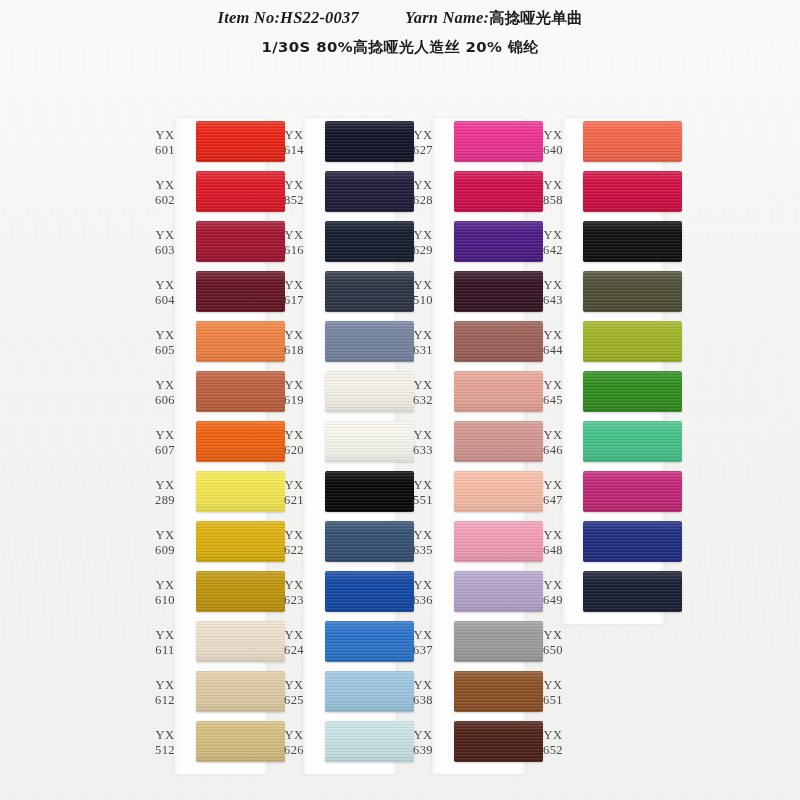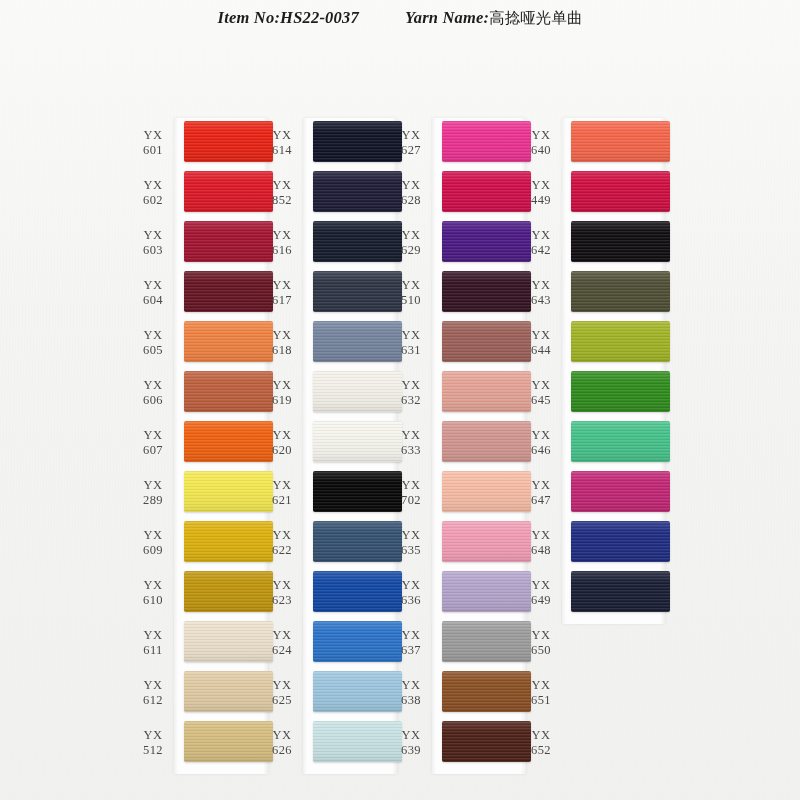--- a/index.html
+++ b/index.html
@@ -50,42 +50,42 @@
     font-weight: 700;
     letter-spacing: 0.3px;
   }
   .hdr-line3 {
     margin-top: 9px;
     font-size: 19px;
     font-style: italic;
     font-weight: 700;
     letter-spacing: 0.4px;
   }
-  .cn { font-family: "DejaVu Sans", sans-serif; font-style: normal; font-weight: 400; font-size: 0.93em; }
+  .cn { font-family: "DejaVu Sans", sans-serif; font-style: normal; font-weight: 700; font-size: 0.93em; }
 
   
   .column {
     position: absolute;
     top: 118px;
   }
 
   
   .strip {
     position: absolute;
     top: 0;
     background:
       linear-gradient(90deg, rgba(0,0,0,0.05) 0px, rgba(0,0,0,0.0) 4px,
                               rgba(0,0,0,0.0) calc(100% - 5px), rgba(0,0,0,0.06) 100%),
       #fdfdfd;
     box-shadow: 0 0 3px rgba(0,0,0,0.08);
   }
 
   .row {
     position: absolute;
-    left: 6px;
+    left: 18px;
     width: 100%;
     height: 50px;
   }
 
   .swatch {
     position: absolute;
     top: 3px;
     height: 41px;
     border-radius: 2px;
     background-image:
@@ -115,20 +115,21 @@
   .label .pre { display: block; }
   .label .num { display: block; }
 </style>
 </head>
 <body>
 
 <div id="card">
 
   <div id="header">
     <div class="hdr-line1"><span>Item No:</span><span>HS22-0037</span><span class="gap"></span><span>Yarn Name:</span><span class="cn">高捻哑光单曲</span></div>
+    <div class="hdr-line3 cn">1/30S 80%高捻哑光人造丝  20% 锦纶</div>
   </div>
 
   <div id="columns-host">
       <div class="column" style="left: 174px; width: 94px; height: 650px;">
         <div class="strip" style="left: 0px; width: 94px; height: 656px;"></div>
         <div class="row" style="top: 0px;">
           <div class="label" style="left: -50px; top: 10px;">
             <span class="pre">YX</span>
             <span class="num">601</span>
           </div>
@@ -360,21 +361,21 @@
         <div class="row" style="top: 300px;">
           <div class="label" style="left: -50px; top: 10px;">
             <span class="pre">YX</span>
             <span class="num">633</span>
           </div>
           <div class="swatch" style="left: 4px; width: 89px; background-color: rgb(210, 150, 144);"></div>
         </div>
         <div class="row" style="top: 350px;">
           <div class="label" style="left: -50px; top: 10px;">
             <span class="pre">YX</span>
-            <span class="num">702</span>
+            <span class="num">551</span>
           </div>
           <div class="swatch" style="left: 4px; width: 89px; background-color: rgb(247, 188, 165);"></div>
         </div>
         <div class="row" style="top: 400px;">
           <div class="label" style="left: -50px; top: 10px;">
             <span class="pre">YX</span>
             <span class="num">635</span>
           </div>
           <div class="swatch" style="left: 4px; width: 89px; background-color: rgb(242, 156, 180);"></div>
         </div>
@@ -412,21 +413,21 @@
         <div class="row" style="top: 0px;">
           <div class="label" style="left: -50px; top: 10px;">
             <span class="pre">YX</span>
             <span class="num">640</span>
           </div>
           <div class="swatch" style="left: 3px; width: 99px; background-color: rgb(244, 101, 74);"></div>
         </div>
         <div class="row" style="top: 50px;">
           <div class="label" style="left: -50px; top: 10px;">
             <span class="pre">YX</span>
-            <span class="num">449</span>
+            <span class="num">858</span>
           </div>
           <div class="swatch" style="left: 3px; width: 99px; background-color: rgb(206, 13, 64);"></div>
         </div>
         <div class="row" style="top: 100px;">
           <div class="label" style="left: -50px; top: 10px;">
             <span class="pre">YX</span>
             <span class="num">642</span>
           </div>
           <div class="swatch" style="left: 3px; width: 99px; background-color: rgb(16, 13, 16);"></div>
         </div>

